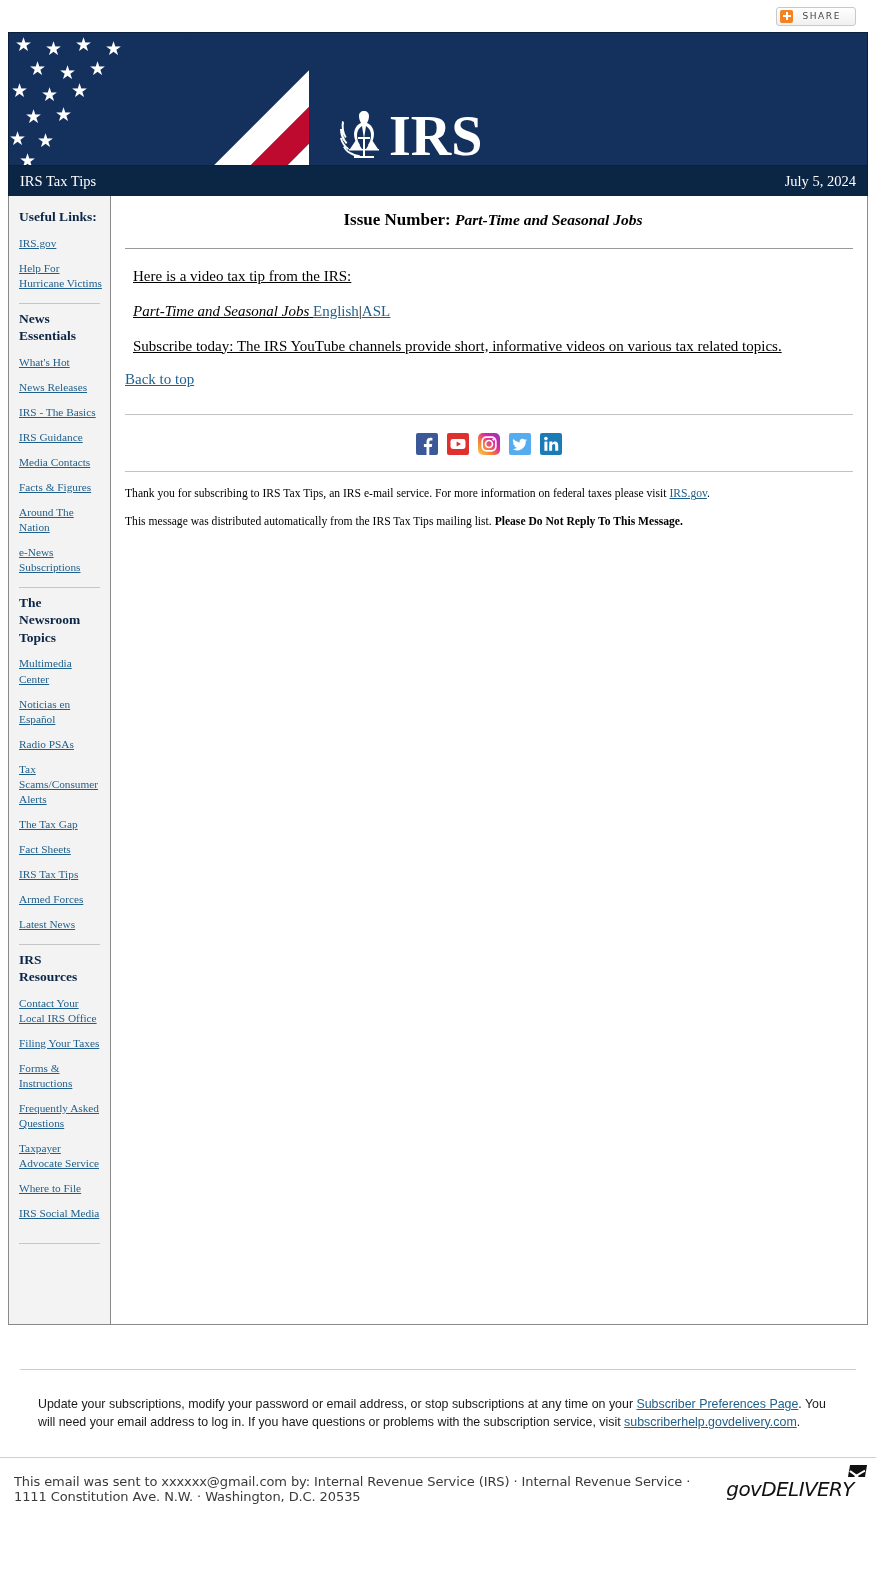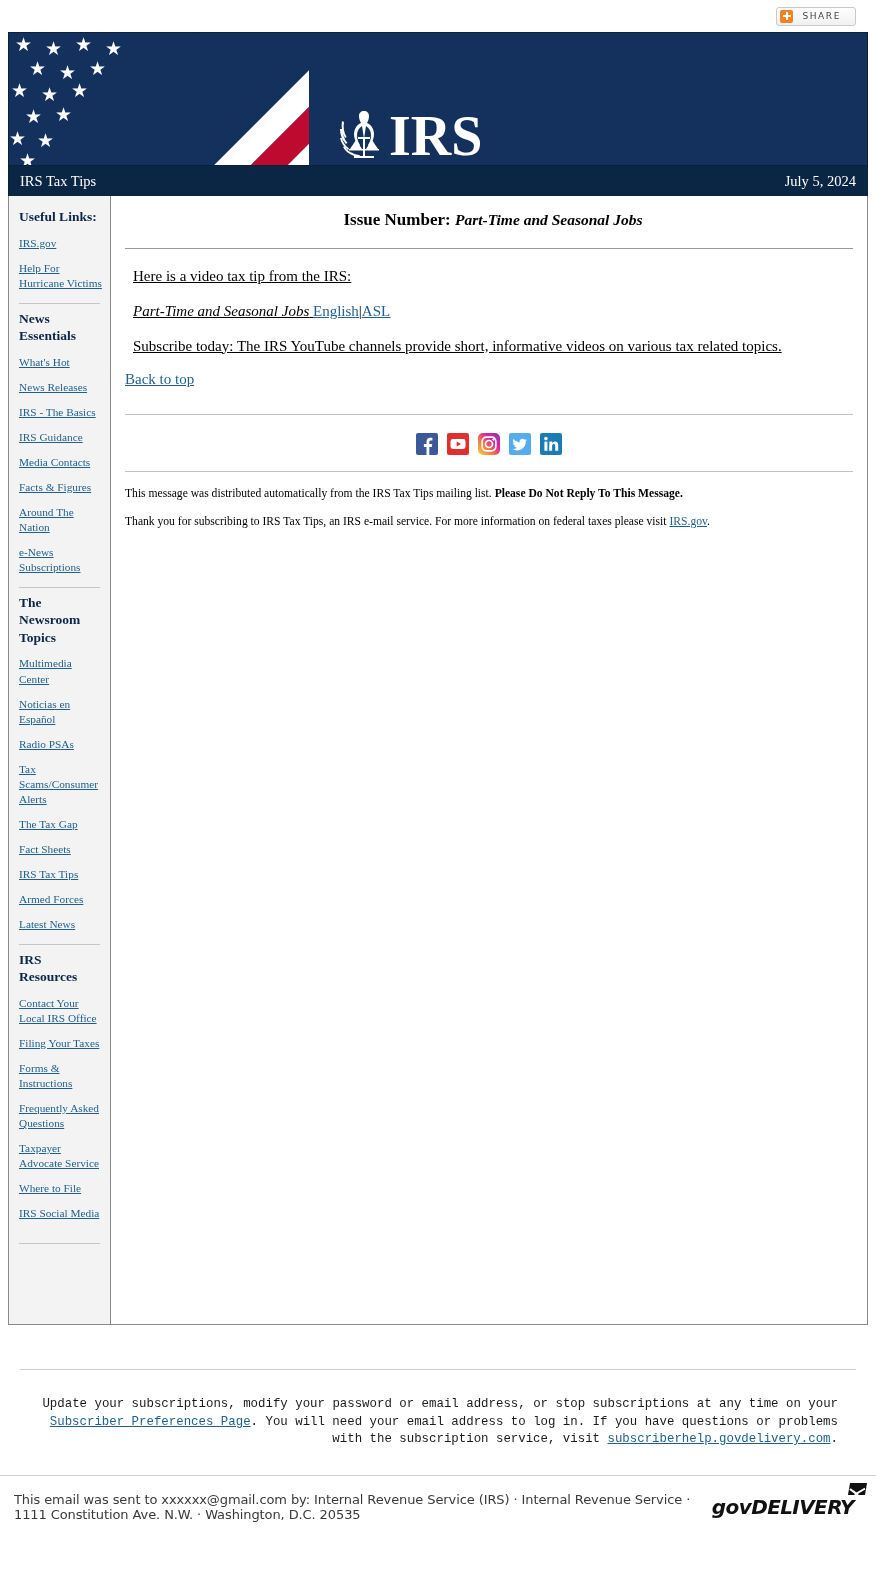--- a/index.html
+++ b/index.html
@@ -257,25 +257,24 @@
   
   .foot-sep {
     width: 836px;
     margin: 44px auto 0 auto;
     border: none;
     border-top: 1px solid #cdcdcd;
   }
   .foot-block {
     width: 800px;
     margin: 26px auto 12px auto;
-    font-family: Liberation Mono, monospace;
+    font-family: Liberation Sans, sans-serif;
     font-size: 12.4px;
     line-height: 1.42;
     color: #1a1a1a;
-    text-align: right;
   }
   .foot-block p { margin: 0 0 16px 0; }
   .foot-rule {
     width: 876px;
     border: none;
     border-top: 1px solid #cfcfcf;
     margin: 26px 0 0 0;
   }
   .foot-bar {
     width: 876px;
@@ -288,21 +287,21 @@
   .foot-sent {
     font-family: "DejaVu Sans", sans-serif;
     font-size: 13px;
     color: #3a3a3a;
     letter-spacing: -0.1px;
   }
   .gd-logo {
     position: relative;
     font-family: "DejaVu Sans", sans-serif;
     font-style: italic;
-    font-weight: 700;
+    font-weight: 400;
     font-size: 20px;
     letter-spacing: -0.6px;
     color: #111;
     padding-right: 6px;
   }
   .gd-env {
     position: absolute;
     right: -6px; top: -12px;
     width: 17px; height: 12px;
     background: #111;
@@ -486,25 +485,25 @@
             <rect x="4.4" y="8.6" width="3" height="9.2" fill="#fff"></rect>
             <circle cx="5.9" cy="5.6" r="1.8" fill="#fff"></circle>
             <path d="M9.4 8.6h2.9v1.3c.5-.9 1.5-1.5 2.8-1.5 2.1 0 3.1 1.3 3.1 3.8v5.6h-3v-5c0-1.2-.4-1.9-1.4-1.9-.9 0-1.4.6-1.6 1.3-.1.2-.1.6-.1.9v4.7h-3z" fill="#fff"></path>
           </svg>
       </span>
     </div>
 
     <hr class="hr-social">
 
     <p class="fine">
+      <span>Thank you for subscribing to IRS Tax Tips, an IRS e-mail service. For more information on federal taxes please visit </span><a class="lnk">IRS.gov</a><span>.</span>
+    </p>
+
+    <p class="fine">
       <span>This message was distributed automatically from the IRS Tax Tips mailing list. </span><b>Please Do Not Reply To This Message.</b>
-    </p>
-
-    <p class="fine">
-      <span>Thank you for subscribing to IRS Tax Tips, an IRS e-mail service. For more information on federal taxes please visit </span><a class="lnk">IRS.gov</a><span>.</span>
     </p>
   </div>
 </div>
 
 <hr class="foot-sep">
 
 <div class="foot-block">
   <p>
     <span>Update your subscriptions, modify your password or email address, or stop subscriptions at any time on your </span><a class="lnk">Subscriber Preferences Page</a><span>. You will need your email address to log in. If you have questions or problems with the subscription service, visit </span><a class="lnk">subscriberhelp.govdelivery.com</a><span>.</span>
   </p>

